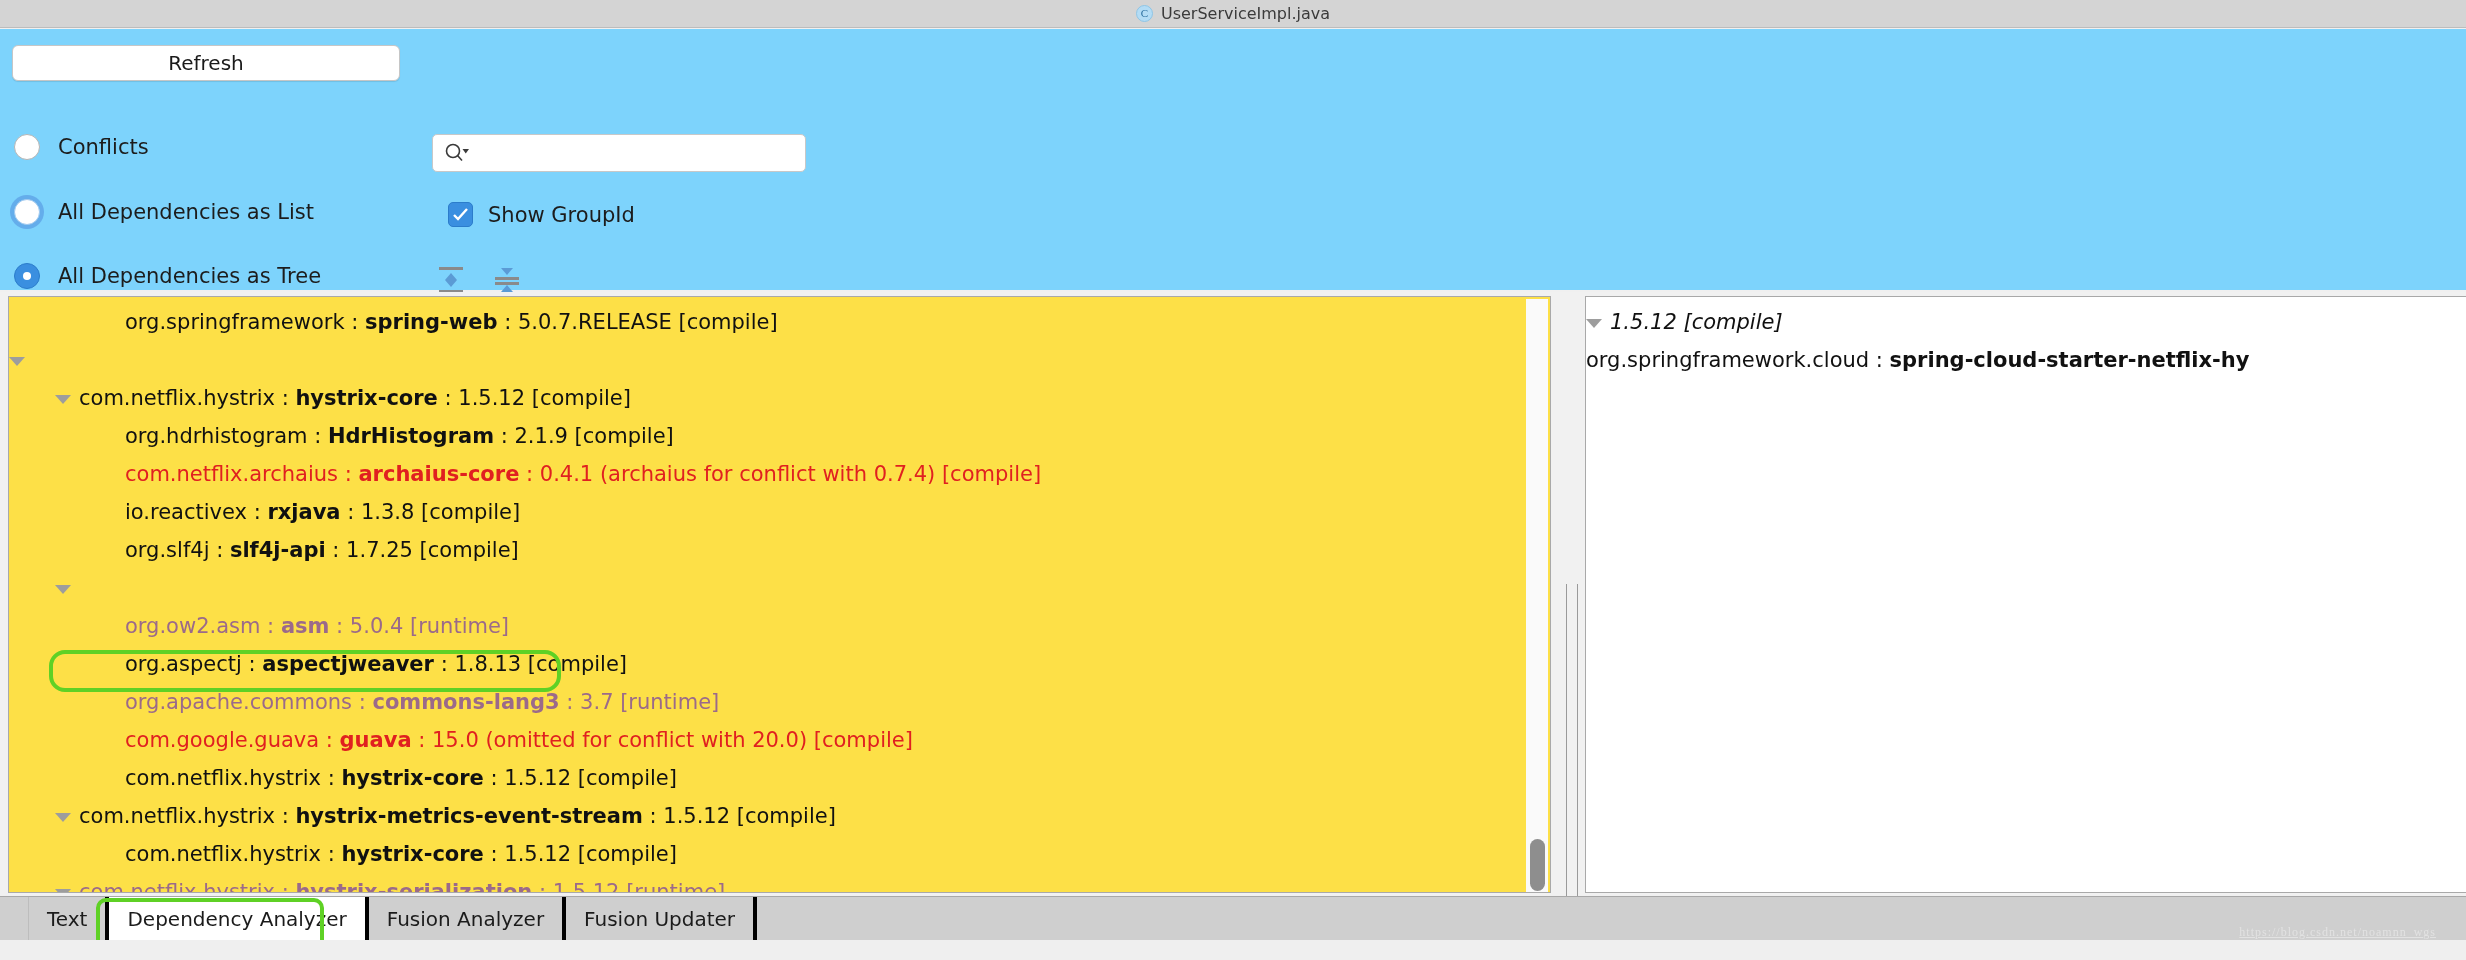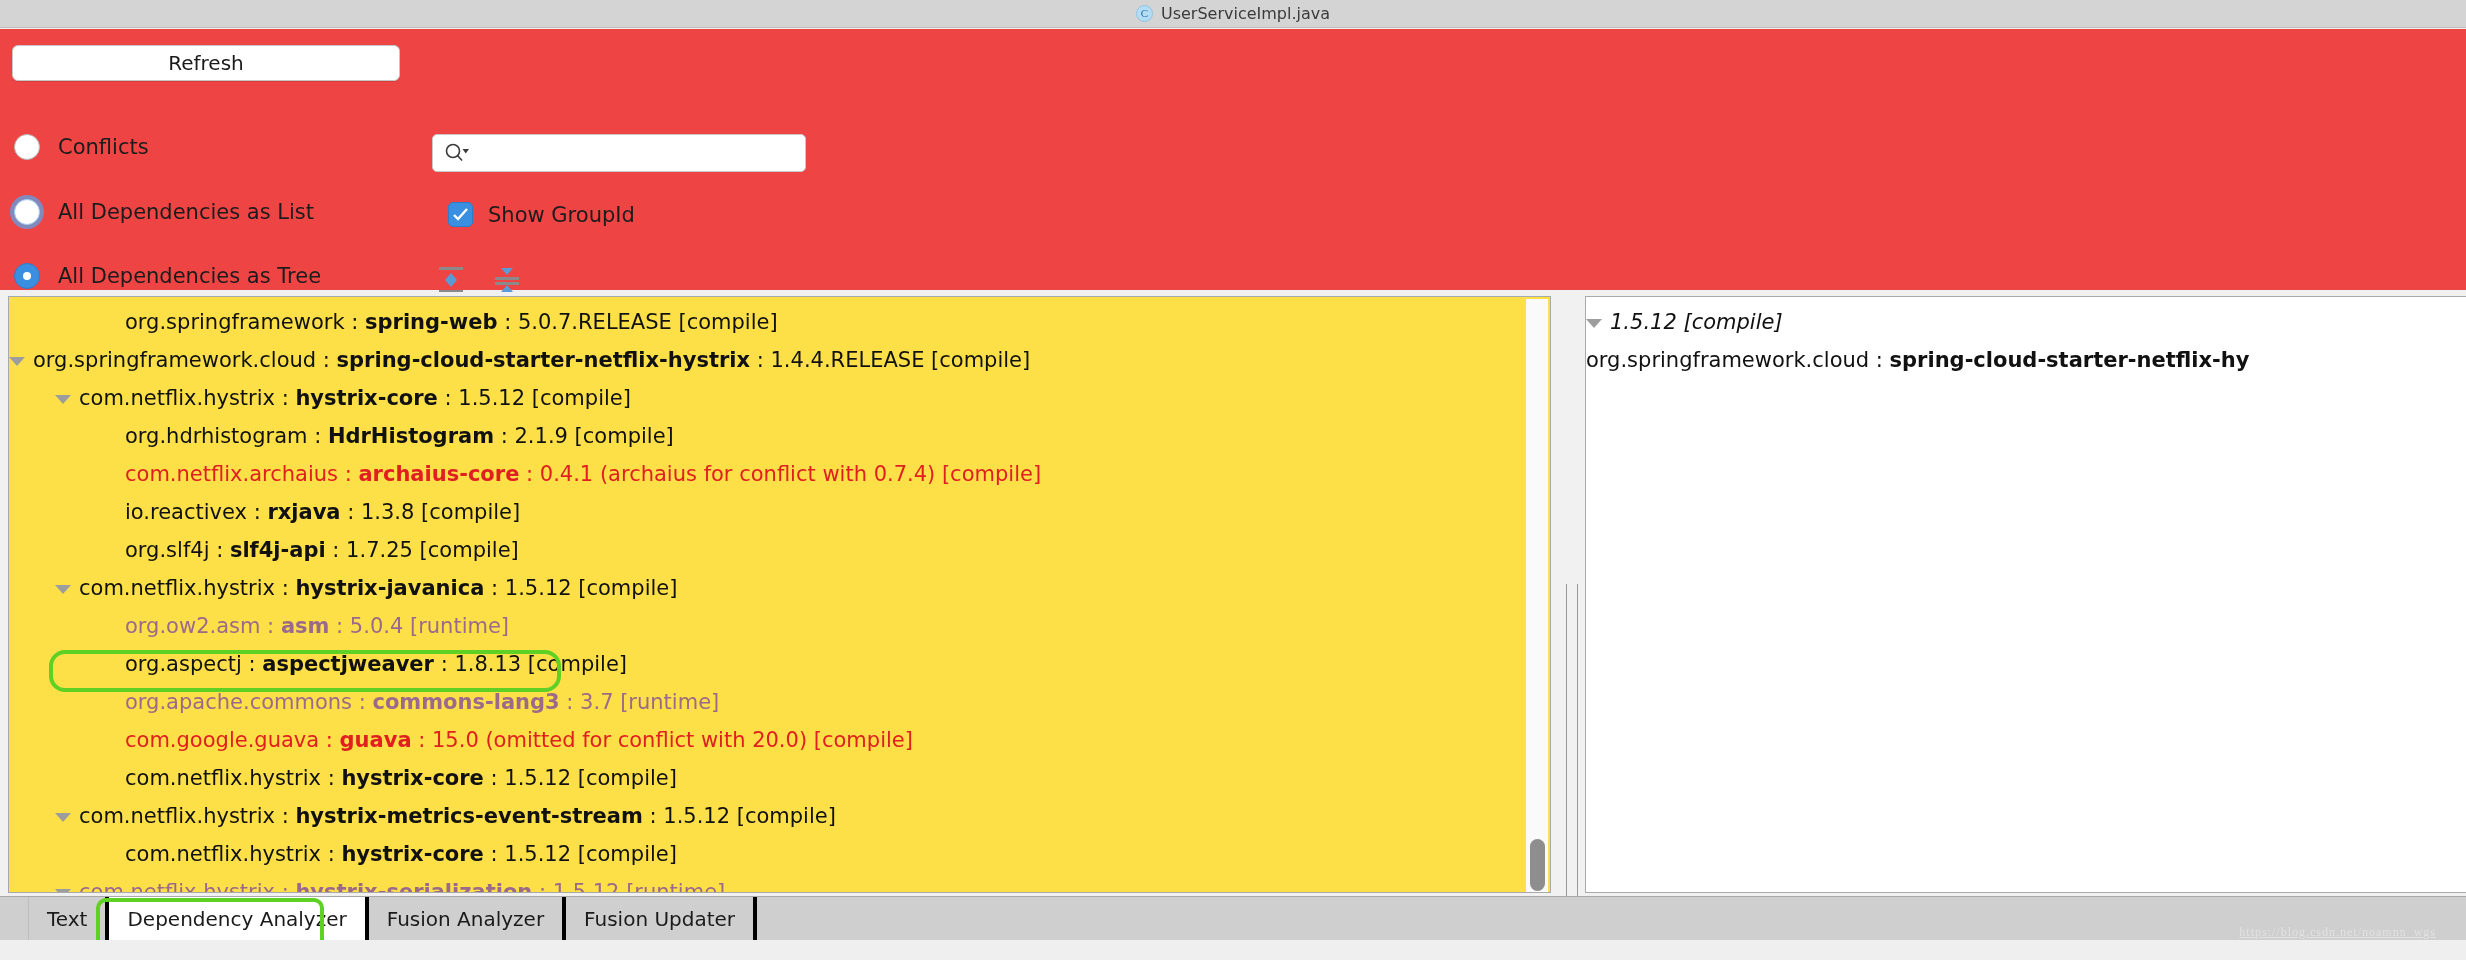--- a/index.html
+++ b/index.html
@@ -44,21 +44,21 @@
     font-size: 16px;
     color: #3b3b3b;
     font-family: "DejaVu Sans", sans-serif;
   }
 
   
   .toolbar {
     position: absolute;
     left: 0; top: 29px;
     width: 2466px; height: 261px;
-    background: #ef4444;
+    background: #7dd3fc;
   }
 
   .refresh-btn {
     position: absolute;
     left: 12px; top: 16px;
     width: 388px; height: 36px;
     background: #ffffff;
     border: 1px solid #c6c6c6;
     border-radius: 6px;
     font-size: 20px;
@@ -363,35 +363,35 @@
 
   <div class="main">
 
     <div class="panel-left">
       <div class="tree" id="left-tree">
           <div class="tree-row c-normal"><span style="margin-left: 116px;"><span class="grp">org.springframework : </span><span class="art">spring-web</span><span class="ver"> : 5.0.7.RELEASE [compile]</span></span></div>
           <div class="tree-row c-normal"><span class="arrow" style="left: -2px;">
               <svg width="20" height="12" viewBox="0 0 20 12">
                 <polygon points="2,2 18,2 10,11" fill="#9d9d9d"></polygon>
               </svg>
-            </span><span style="margin-left: 24px;"><span class="grp">org.springframework.cloud : </span><span class="art">spring-cloud-starter-netflix-hystrix</span><span class="ver"> : 1.4.4.RELEASE [compile]</span></span></div>
+            </span></div>
           <div class="tree-row c-normal"><span class="arrow" style="left: 44px;">
               <svg width="20" height="12" viewBox="0 0 20 12">
                 <polygon points="2,2 18,2 10,11" fill="#9d9d9d"></polygon>
               </svg>
             </span><span style="margin-left: 70px;"><span class="grp">com.netflix.hystrix : </span><span class="art">hystrix-core</span><span class="ver"> : 1.5.12 [compile]</span></span></div>
           <div class="tree-row c-normal"><span style="margin-left: 116px;"><span class="grp">org.hdrhistogram : </span><span class="art">HdrHistogram</span><span class="ver"> : 2.1.9 [compile]</span></span></div>
           <div class="tree-row c-red"><span style="margin-left: 116px;"><span class="grp">com.netflix.archaius : </span><span class="art">archaius-core</span><span class="ver"> : 0.4.1 (archaius for conflict with 0.7.4) [compile]</span></span></div>
           <div class="tree-row c-normal"><span style="margin-left: 116px;"><span class="grp">io.reactivex : </span><span class="art">rxjava</span><span class="ver"> : 1.3.8 [compile]</span></span></div>
           <div class="tree-row c-normal"><span style="margin-left: 116px;"><span class="grp">org.slf4j : </span><span class="art">slf4j-api</span><span class="ver"> : 1.7.25 [compile]</span></span></div>
           <div class="tree-row c-normal"><span class="arrow" style="left: 44px;">
               <svg width="20" height="12" viewBox="0 0 20 12">
                 <polygon points="2,2 18,2 10,11" fill="#9d9d9d"></polygon>
               </svg>
-            </span><span style="margin-left: 70px;"><span class="grp">com.netflix.hystrix : </span><span class="art">hystrix-javanica</span><span class="ver"> : 1.5.12 [compile]</span></span></div>
+            </span></div>
           <div class="tree-row c-mauve"><span style="margin-left: 116px;"><span class="grp">org.ow2.asm : </span><span class="art">asm</span><span class="ver"> : 5.0.4 [runtime]</span></span></div>
           <div class="tree-row c-normal"><span style="margin-left: 116px;"><span class="grp">org.aspectj : </span><span class="art">aspectjweaver</span><span class="ver"> : 1.8.13 [compile]</span></span></div>
           <div class="tree-row c-mauve"><span style="margin-left: 116px;"><span class="grp">org.apache.commons : </span><span class="art">commons-lang3</span><span class="ver"> : 3.7 [runtime]</span></span></div>
           <div class="tree-row c-red"><span style="margin-left: 116px;"><span class="grp">com.google.guava : </span><span class="art">guava</span><span class="ver"> : 15.0 (omitted for conflict with 20.0) [compile]</span></span></div>
           <div class="tree-row c-normal"><span style="margin-left: 116px;"><span class="grp">com.netflix.hystrix : </span><span class="art">hystrix-core</span><span class="ver"> : 1.5.12 [compile]</span></span></div>
           <div class="tree-row c-normal"><span class="arrow" style="left: 44px;">
               <svg width="20" height="12" viewBox="0 0 20 12">
                 <polygon points="2,2 18,2 10,11" fill="#9d9d9d"></polygon>
               </svg>
             </span><span style="margin-left: 70px;"><span class="grp">com.netflix.hystrix : </span><span class="art">hystrix-metrics-event-stream</span><span class="ver"> : 1.5.12 [compile]</span></span></div>

